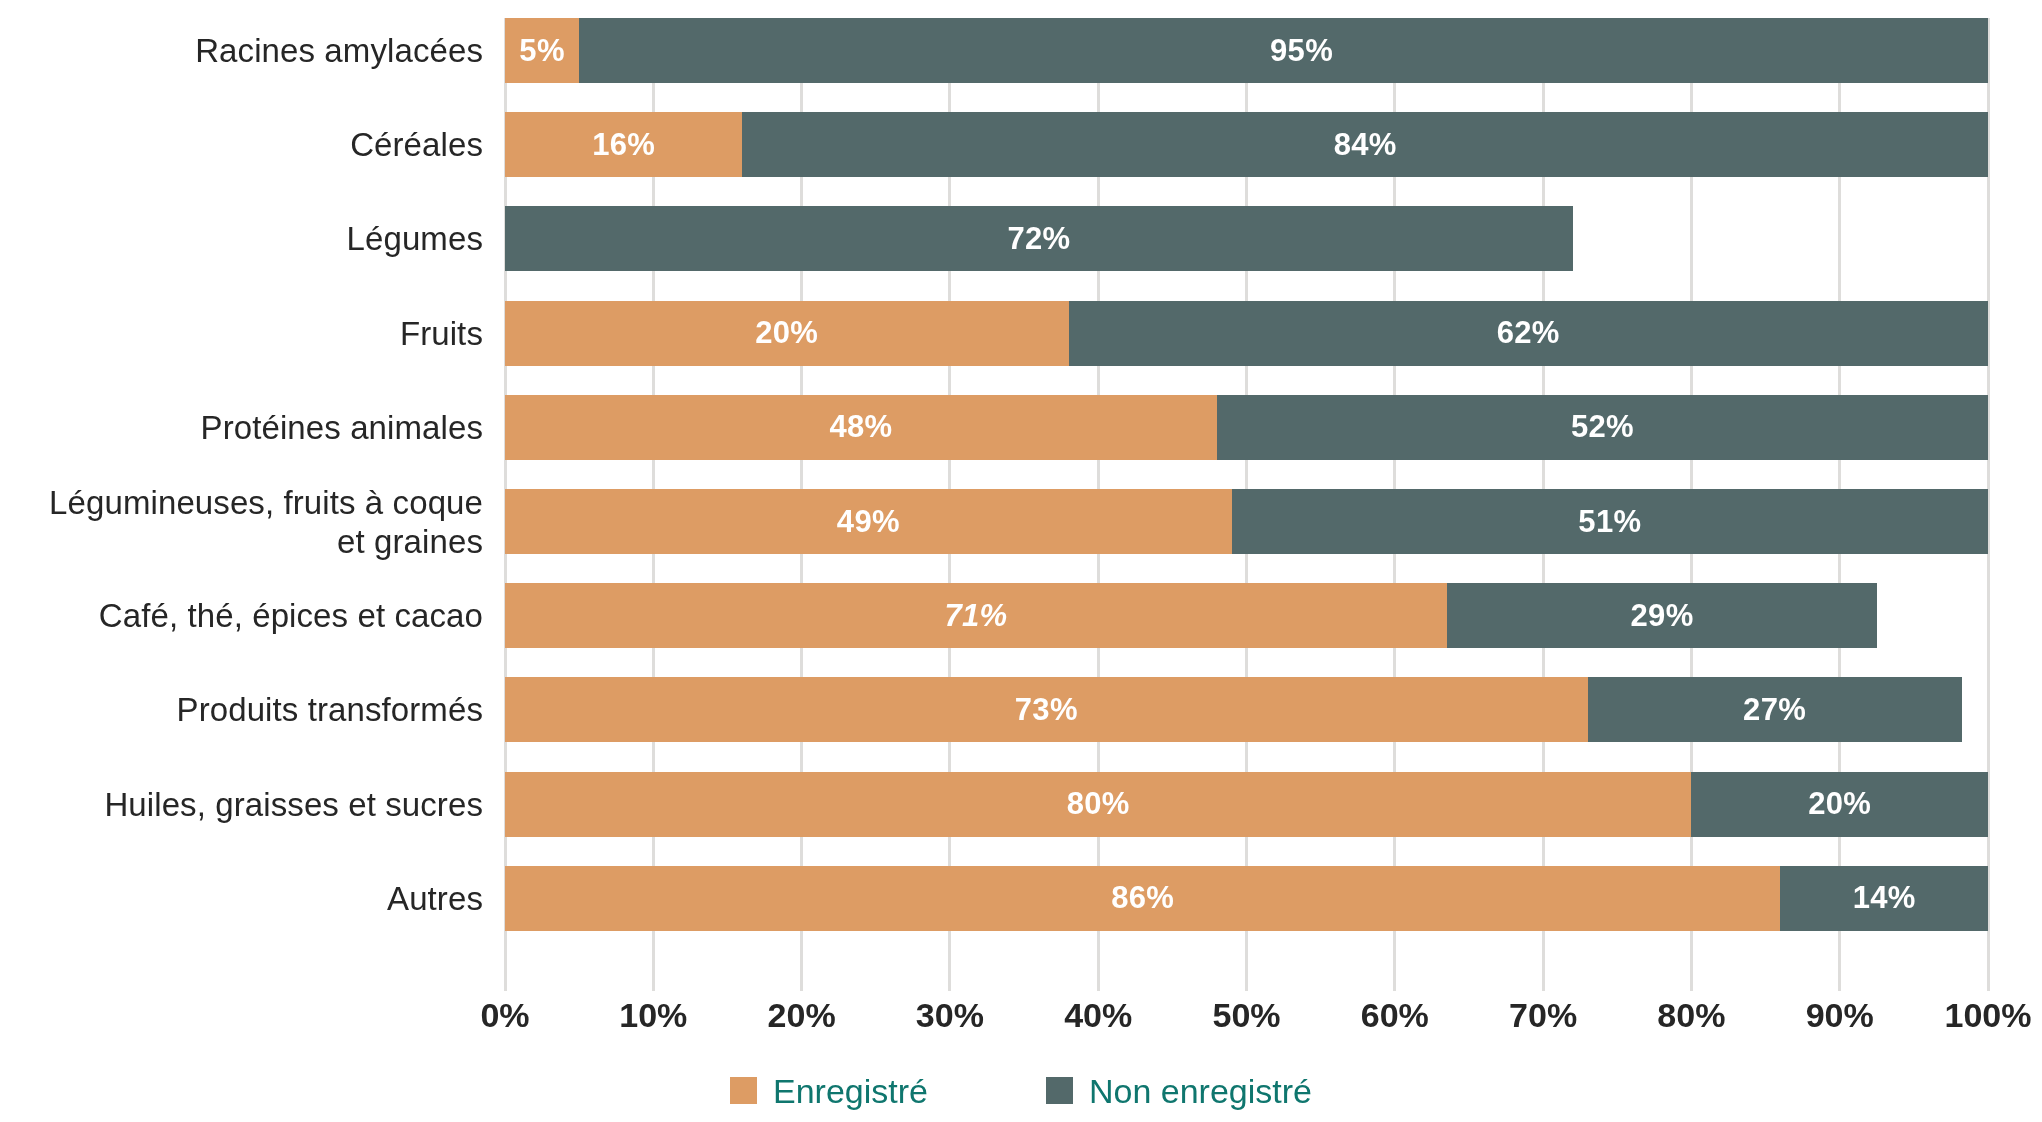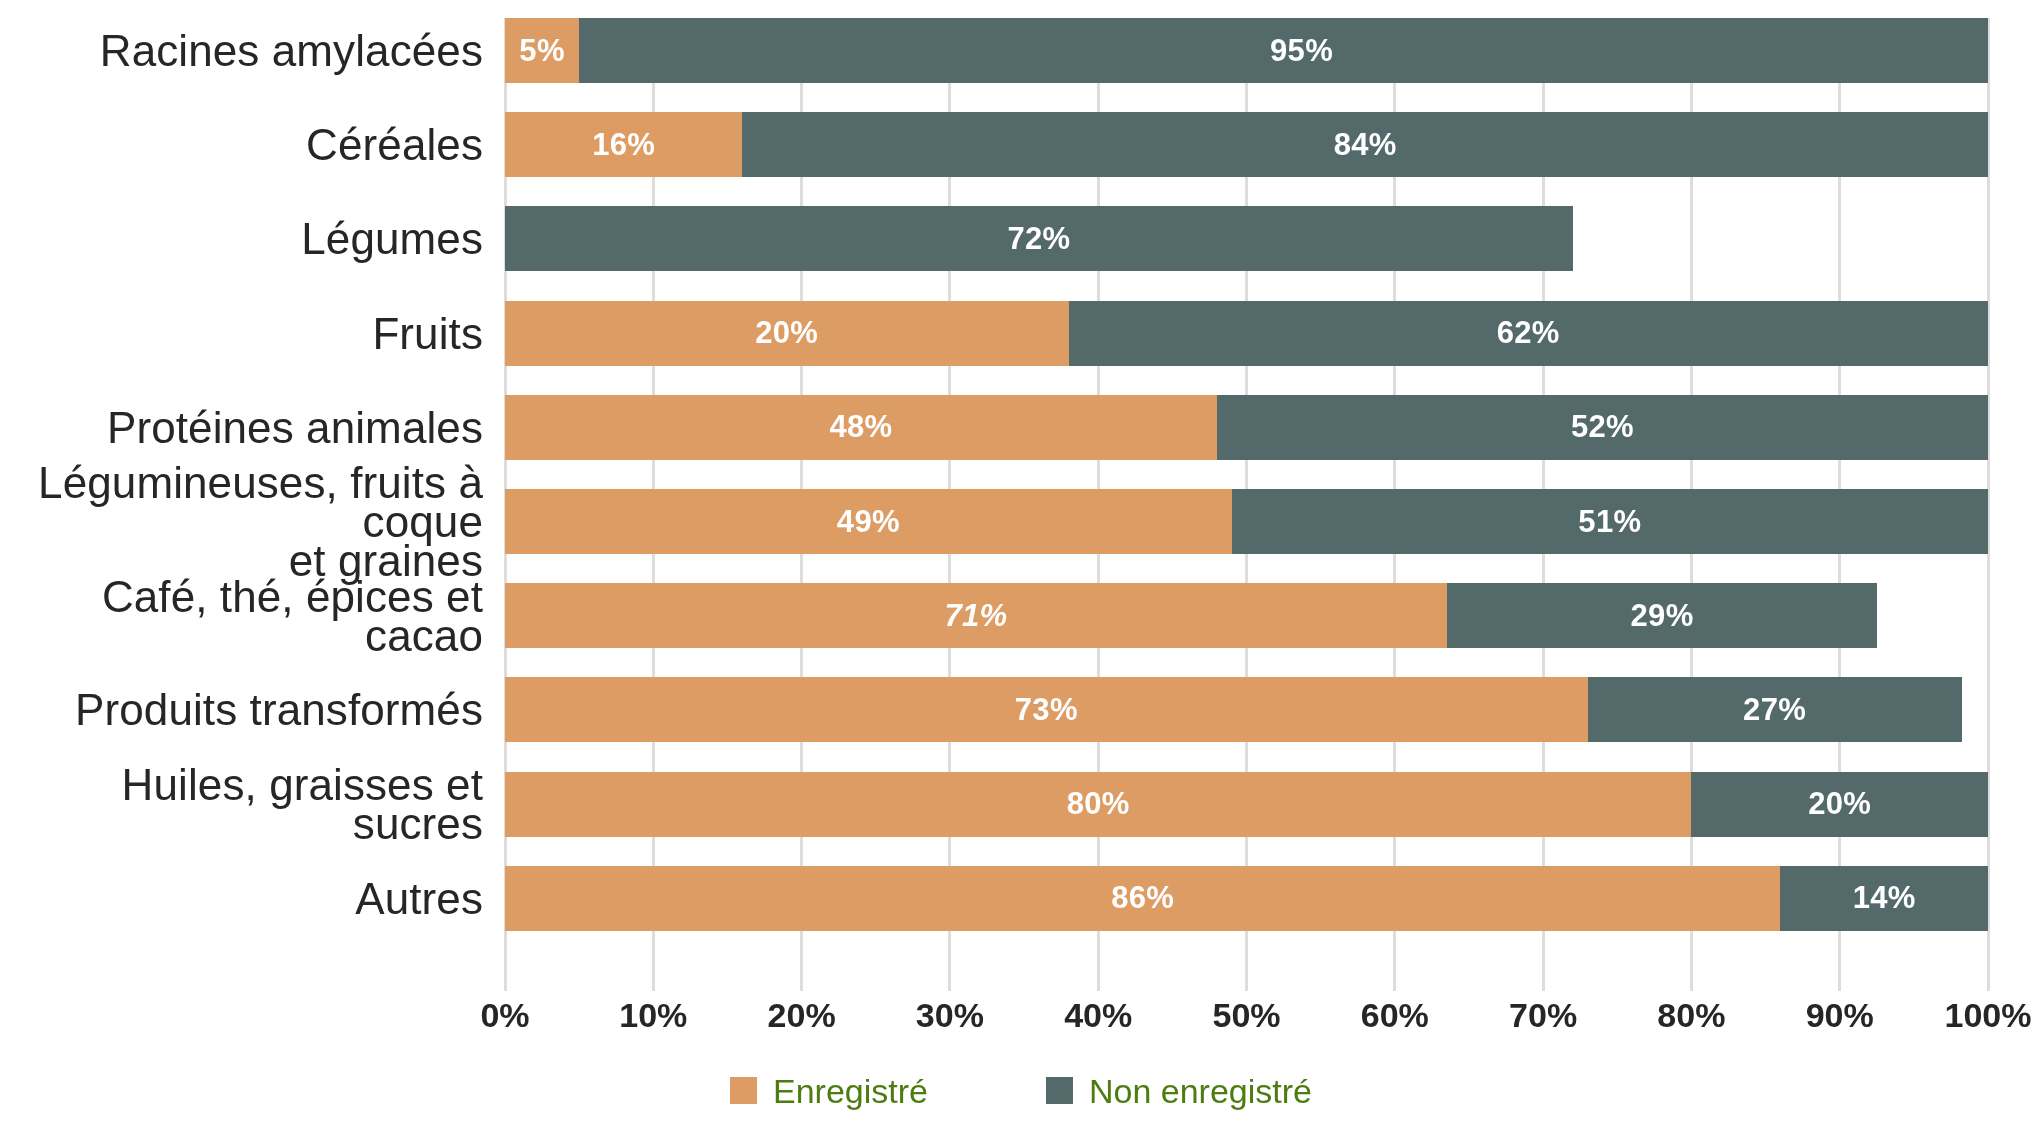--- a/index.html
+++ b/index.html
@@ -65,21 +65,21 @@
     width: 2042px;
     height: 65px;
     display: flex;
     align-items: center;
   }
   .row-label {
     position: absolute;
     right: 1559px;           
     width: 470px;
     text-align: right;
-    font-size: 44px;
+    font-size: 33px;
     line-height: 39px;
     color: #262626;
     white-space: pre-line;
     letter-spacing: 0.1px;
   }
   .bar-track {
     position: absolute;
     left: 505px;
     top: 0;
     width: 1483px;
@@ -139,21 +139,21 @@
     gap: 16px;
   }
   .legend-swatch {
     width: 27px;
     height: 27px;
     flex: 0 0 auto;
   }
   .legend-label {
     font-size: 34px;
     line-height: 40px;
-    color: #4d7c0f;
+    color: #0f766e;
   }
 </style>
 </head>
 <body>
 
 <div id="chart-root">
 
   <div id="plot-area">
       <div class="gridline" style="left: -1.5px;"></div>
       <div class="gridline" style="left: 146.8px;"></div>

